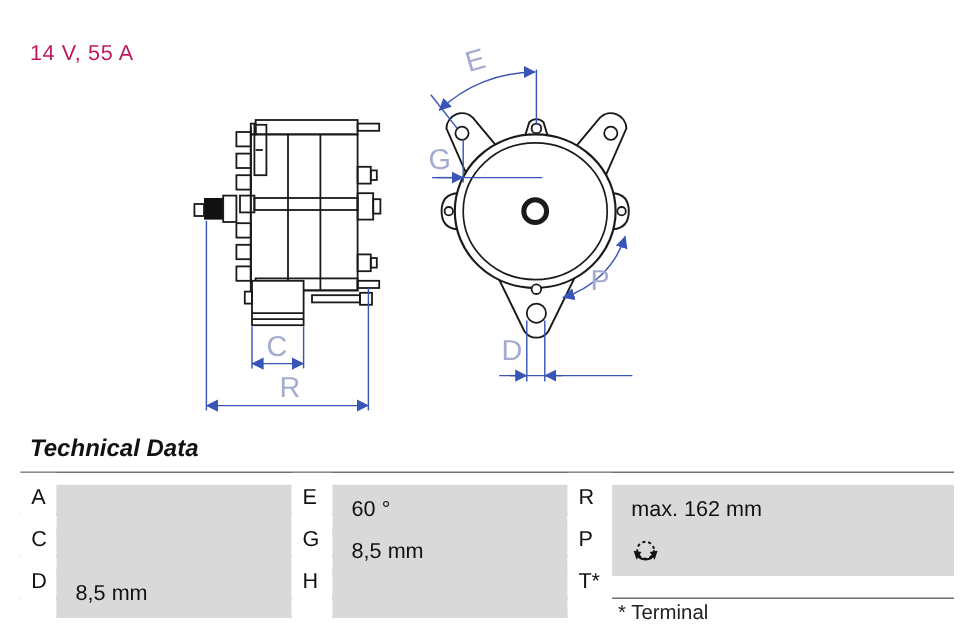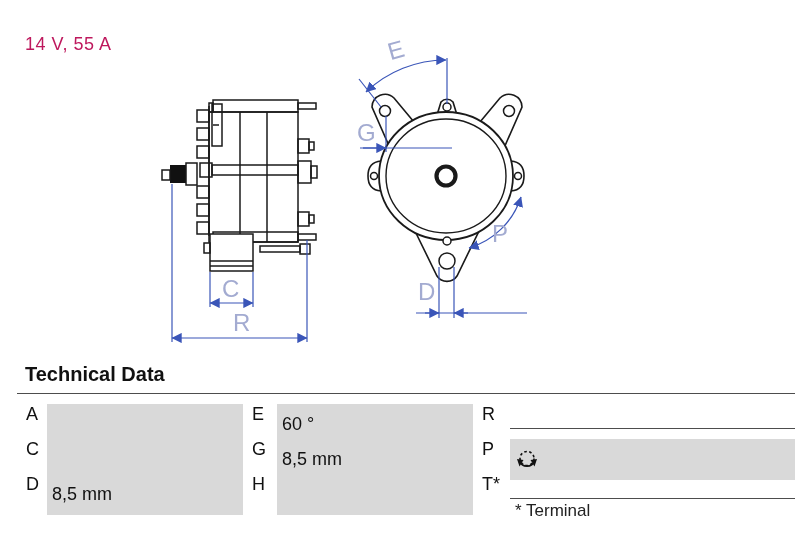--- a/index.html
+++ b/index.html
@@ -6,32 +6,32 @@
   .screen{
     position:relative;width:800px;height:533px;overflow:hidden;background:#ffffff;
     font-family:"Liberation Sans", sans-serif;color:#111;
   }
   .rating{
     position:absolute;left:25px;top:10px;font-size:18px;color:#be185d;letter-spacing:.5px;margin-top:24px;
   }
   .diagram-svg{position:absolute;left:0;top:0;width:800px;height:360px;}
   .dim-label{font-family:"Liberation Sans", sans-serif;font-size:24px;fill:#a3abd1;}
   .tech-title{
-    position:absolute;left:25px;top:363px;font-size:20px;font-weight:bold;color:#111;
+    position:absolute;left:25px;top:363px;font-size:20px;font-weight:bold;color:#111;font-style:italic;
   }
   .data-table{
     position:absolute;left:17px;top:393px;width:778px;
     border-top:1px solid #4d4d4d;font-size:18px;
   }
   .data-row{
     display:grid;grid-template-columns:30px 196px 34px 196px 37px 285px;
     height:34px;align-items:center;border-bottom:1px solid #4d4d4d;
   }
   .cell-label{background:#ffffff;padding-left:9px;height:100%;display:flex;align-items:center;}
-  .cell-value{background:#d9d9d9;padding-left:5px;height:100%;display:flex;align-items:center;margin-top:20px;}
+  .cell-value{background:#d9d9d9;padding-left:16px;height:100%;display:flex;align-items:center;margin-top:20px;}
   .rot-icon{display:block;}
   .footnote{
     position:absolute;left:515px;top:501px;font-size:17px;color:#222;
   }
 </style>
 </head>
 <body>
 
 <div class="screen">
 
@@ -155,20 +155,21 @@
 
   <div class="tech-title">Technical Data</div>
 
   <div class="data-table">
     <div class="data-row">
       <div class="cell-label">A</div>
       <div class="cell-value"></div>
       <div class="cell-label">E</div>
       <div class="cell-value">60 °</div>
       <div class="cell-label">R</div>
+      <div class="cell-value">max. 162 mm</div>
     </div>
     <div class="data-row">
       <div class="cell-label">C</div>
       <div class="cell-value"></div>
       <div class="cell-label">G</div>
       <div class="cell-value">8,5 mm</div>
       <div class="cell-label">P</div>
       <div class="cell-value">
         <svg class="rot-icon" width="24" height="21" viewBox="0 0 24 21">
           <circle cx="12" cy="9.5" r="7" fill="none" stroke="#111" stroke-width="1.6" stroke-dasharray="2.6 2.4"></circle>

